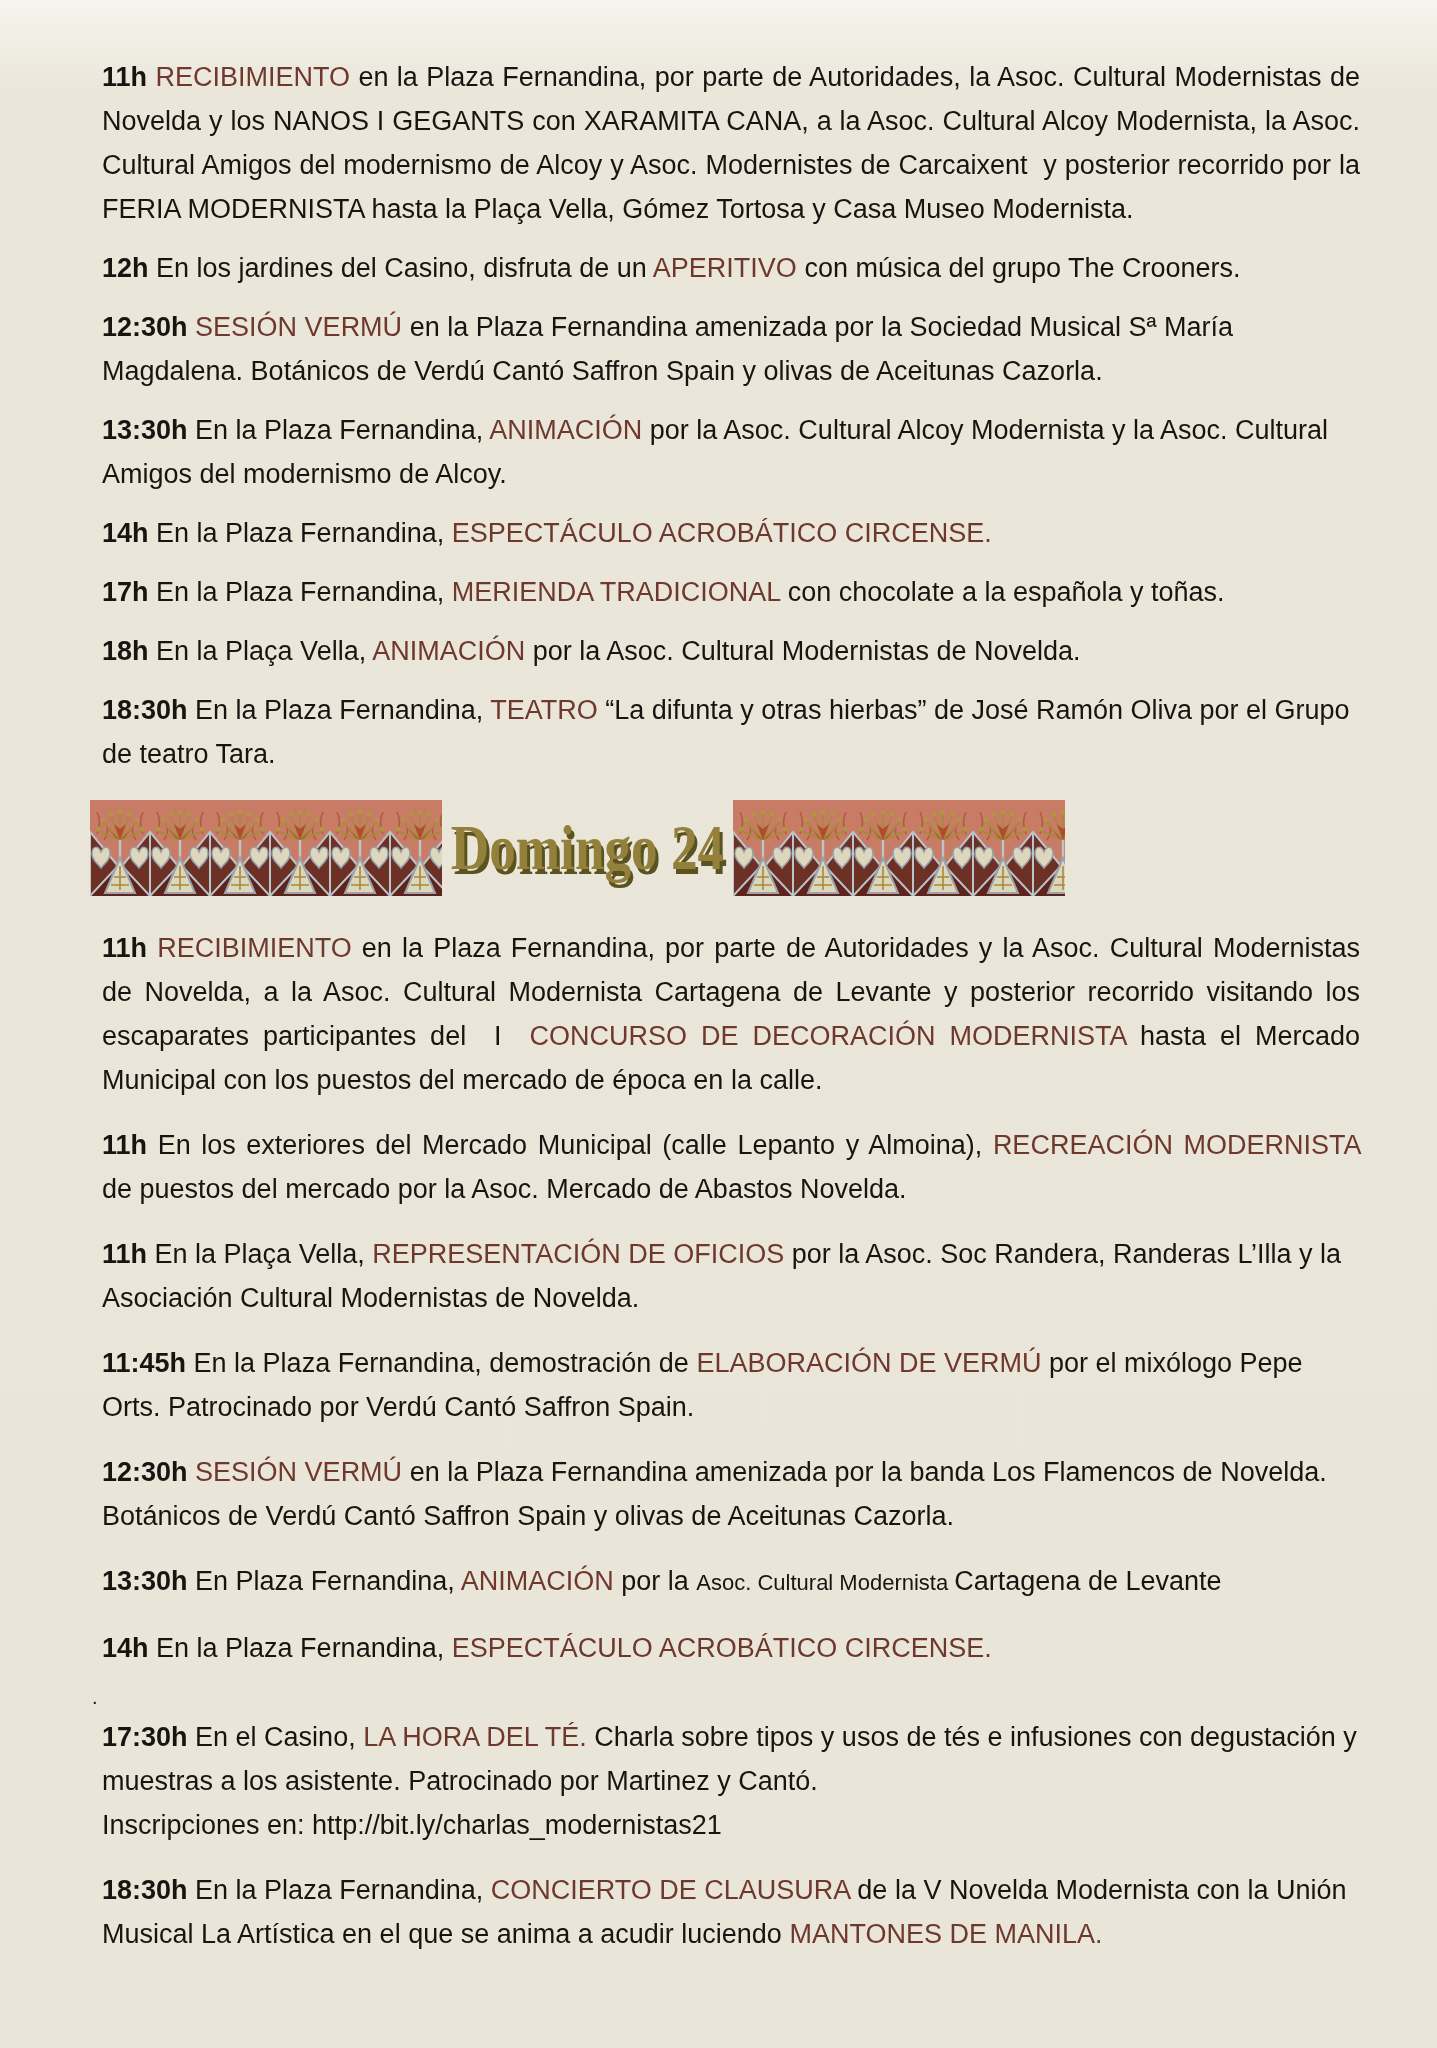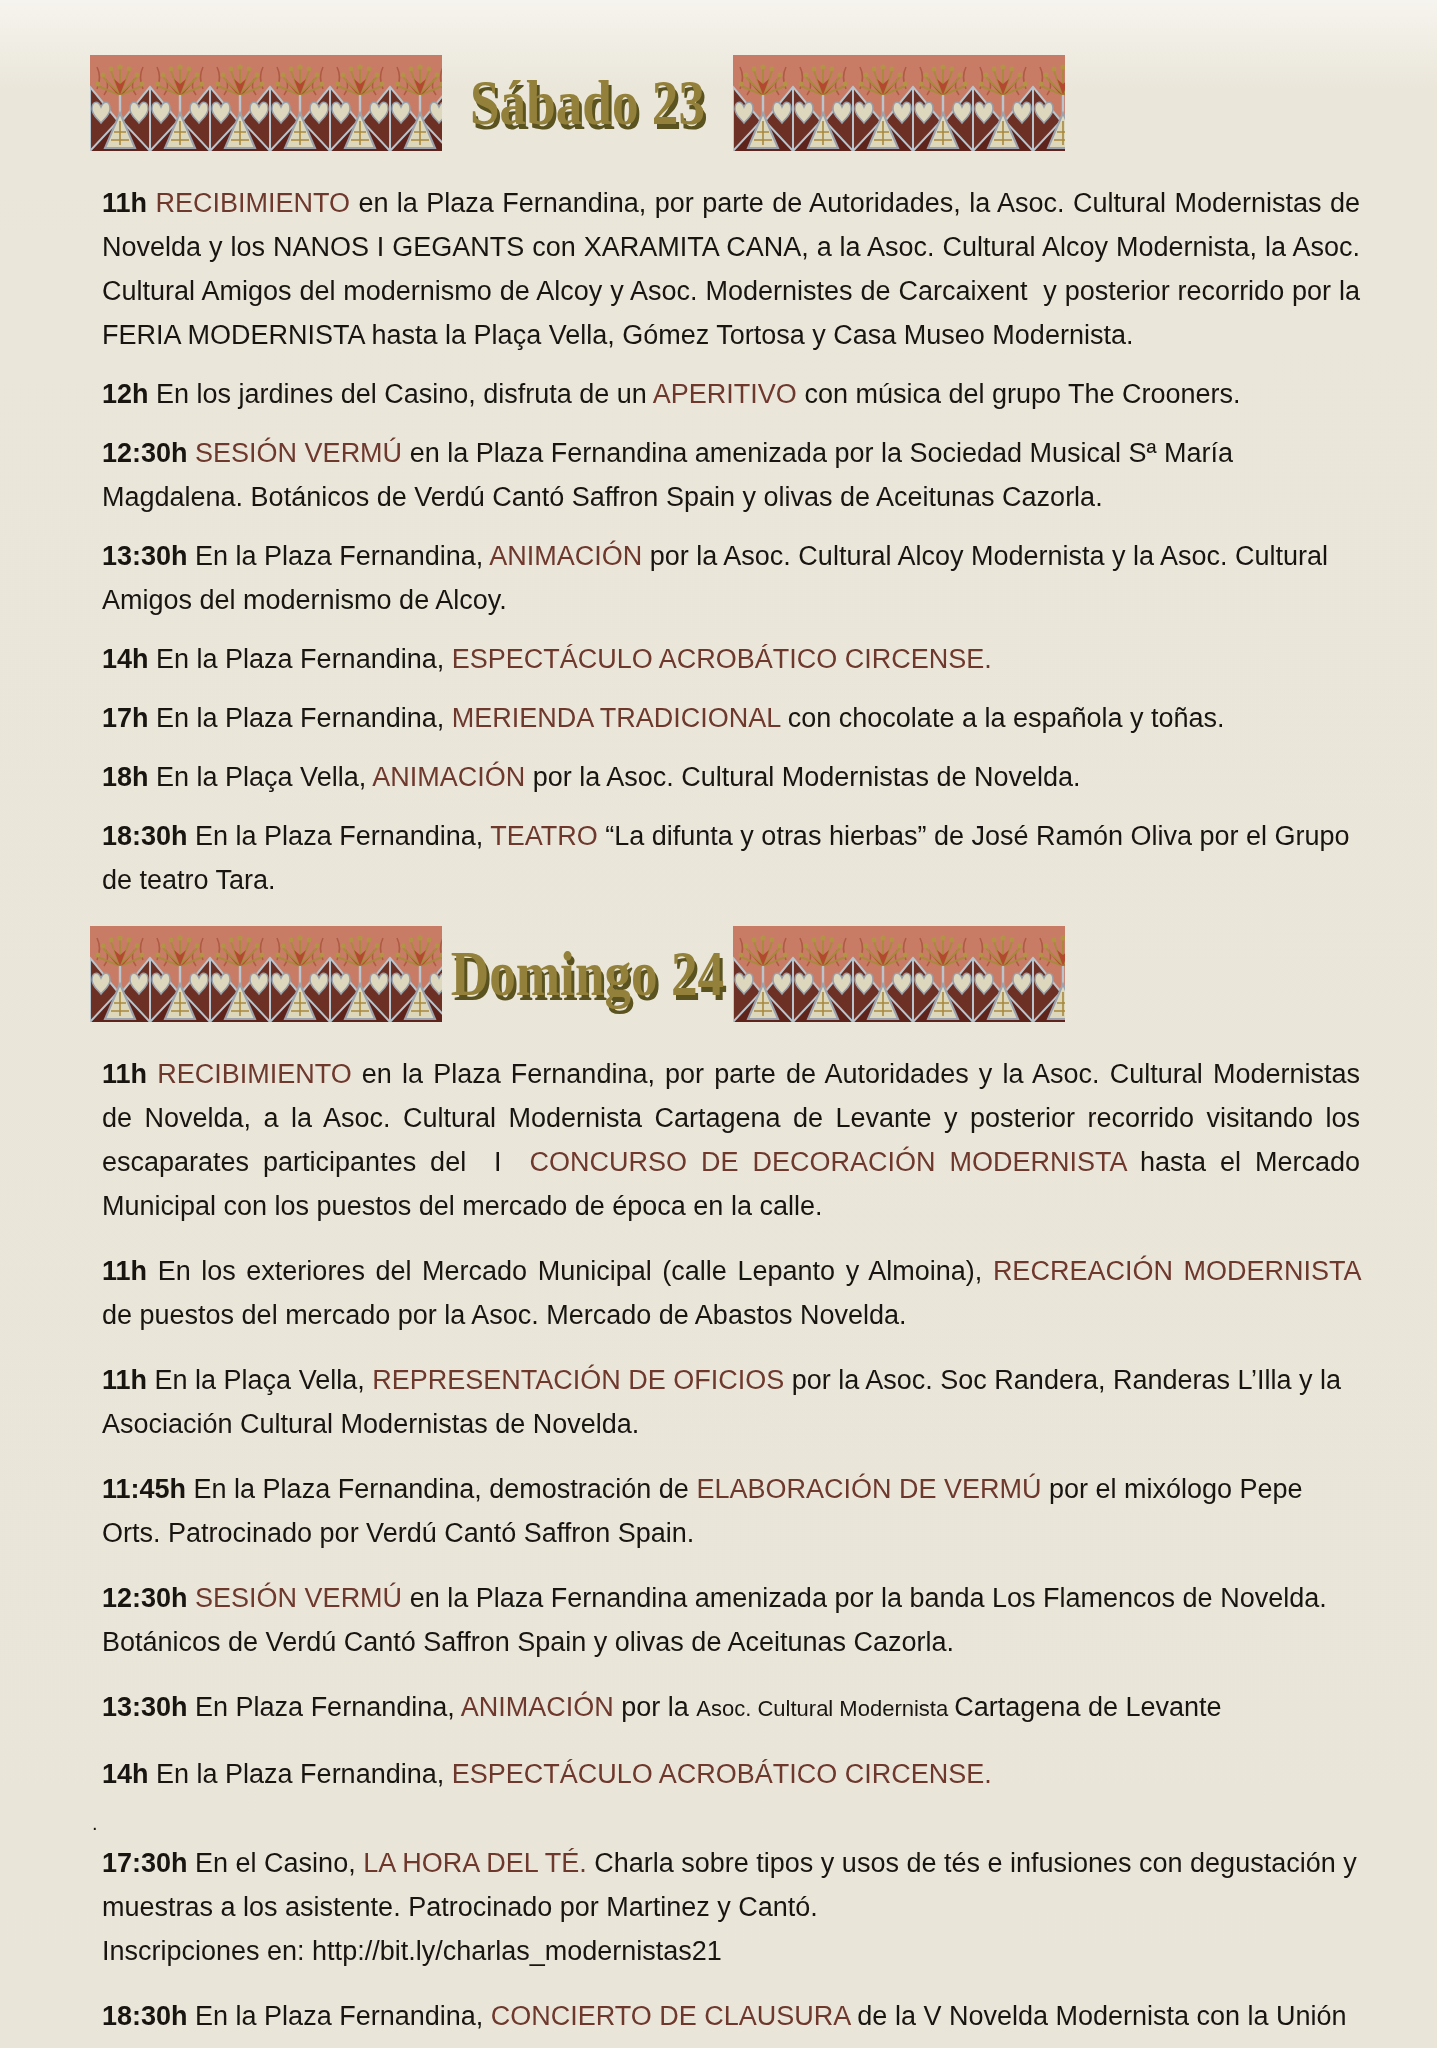--- a/index.html
+++ b/index.html
@@ -87,29 +87,20 @@
       <path d="M30 40 L30 62" stroke="#b9c4cc" stroke-width="2.4"></path>
       <path d="M30 58 L45 93 L15 93 Z" fill="#ddd8bc" stroke="#9aa3ae" stroke-width="2"></path>
       <path d="M30 66 L30 90 M24 77 L36 77 M21 85 L39 85" stroke="#a8893d" stroke-width="1.6" fill="none"></path>
     </pattern>
   </defs>
 </svg>
 
 <div class="page">
 
   <section class="sec1">
-    <div class="banner">
-      <svg class="orn" width="352" height="96">
-          <rect width="352" height="96" fill="url(#orn)"></rect>
-        </svg>
-      <h1 class="day-title">Sábado 23</h1>
-      <svg class="orn" width="332" height="96">
-          <rect width="332" height="96" fill="url(#orn)"></rect>
-        </svg>
-    </div>
     <div class="events">
         <p class="event justify"><span class="time">11h </span><span class="accent">RECIBIMIENTO</span><span class="plain"> en la Plaza Fernandina, por parte de Autoridades, la Asoc. Cultural Modernistas de Novelda y los NANOS I GEGANTS con XARAMITA CANA, a la Asoc. Cultural Alcoy Modernista, la Asoc. Cultural Amigos del modernismo de Alcoy y Asoc. Modernistes de Carcaixent  y posterior recorrido por la FERIA MODERNISTA hasta la Plaça Vella, Gómez Tortosa y Casa Museo Modernista.</span></p>
         <p class="event"><span class="time">12h</span><span class="plain"> En los jardines del Casino, disfruta de un </span><span class="accent">APERITIVO</span><span class="plain"> con música del grupo The Crooners.</span></p>
         <p class="event"><span class="time">12:30h</span><span class="plain"> </span><span class="accent">SESIÓN VERMÚ</span><span class="plain"> en la Plaza Fernandina amenizada por la Sociedad Musical Sª María Magdalena. Botánicos de Verdú Cantó Saffron Spain y olivas de Aceitunas Cazorla.</span></p>
         <p class="event"><span class="time">13:30h</span><span class="plain"> En la Plaza Fernandina, </span><span class="accent">ANIMACIÓN</span><span class="plain"> por la Asoc. Cultural Alcoy Modernista y la Asoc. Cultural Amigos del modernismo de Alcoy.</span></p>
         <p class="event"><span class="time">14h</span><span class="plain"> En la Plaza Fernandina, </span><span class="accent">ESPECTÁCULO ACROBÁTICO CIRCENSE.</span></p>
         <p class="event"><span class="time">17h</span><span class="plain"> En la Plaza Fernandina, </span><span class="accent">MERIENDA TRADICIONAL</span><span class="plain"> con chocolate a la española y toñas.</span></p>
         <p class="event"><span class="time">18h</span><span class="plain"> En la Plaça Vella, </span><span class="accent">ANIMACIÓN</span><span class="plain"> por la Asoc. Cultural Modernistas de Novelda.</span></p>
         <p class="event"><span class="time">18:30h</span><span class="plain"> En la Plaza Fernandina, </span><span class="accent">TEATRO</span><span class="plain"> “La difunta y otras hierbas” de José Ramón Oliva por el Grupo de teatro Tara.</span></p>
       </div>

